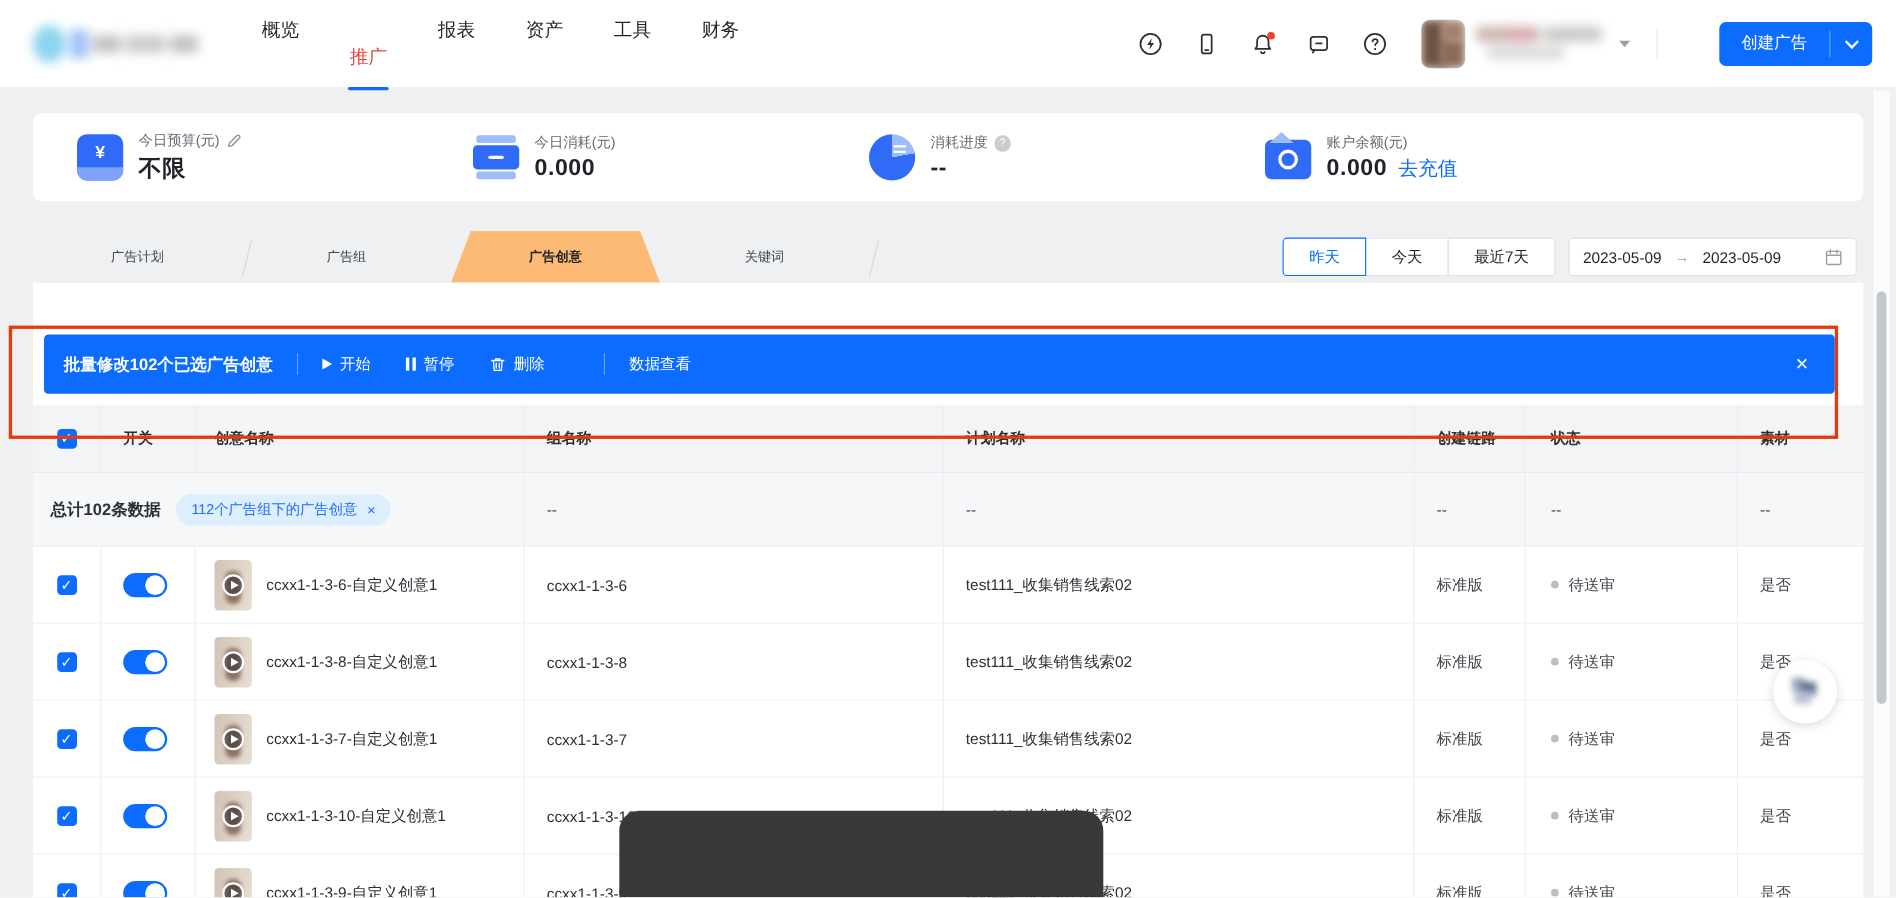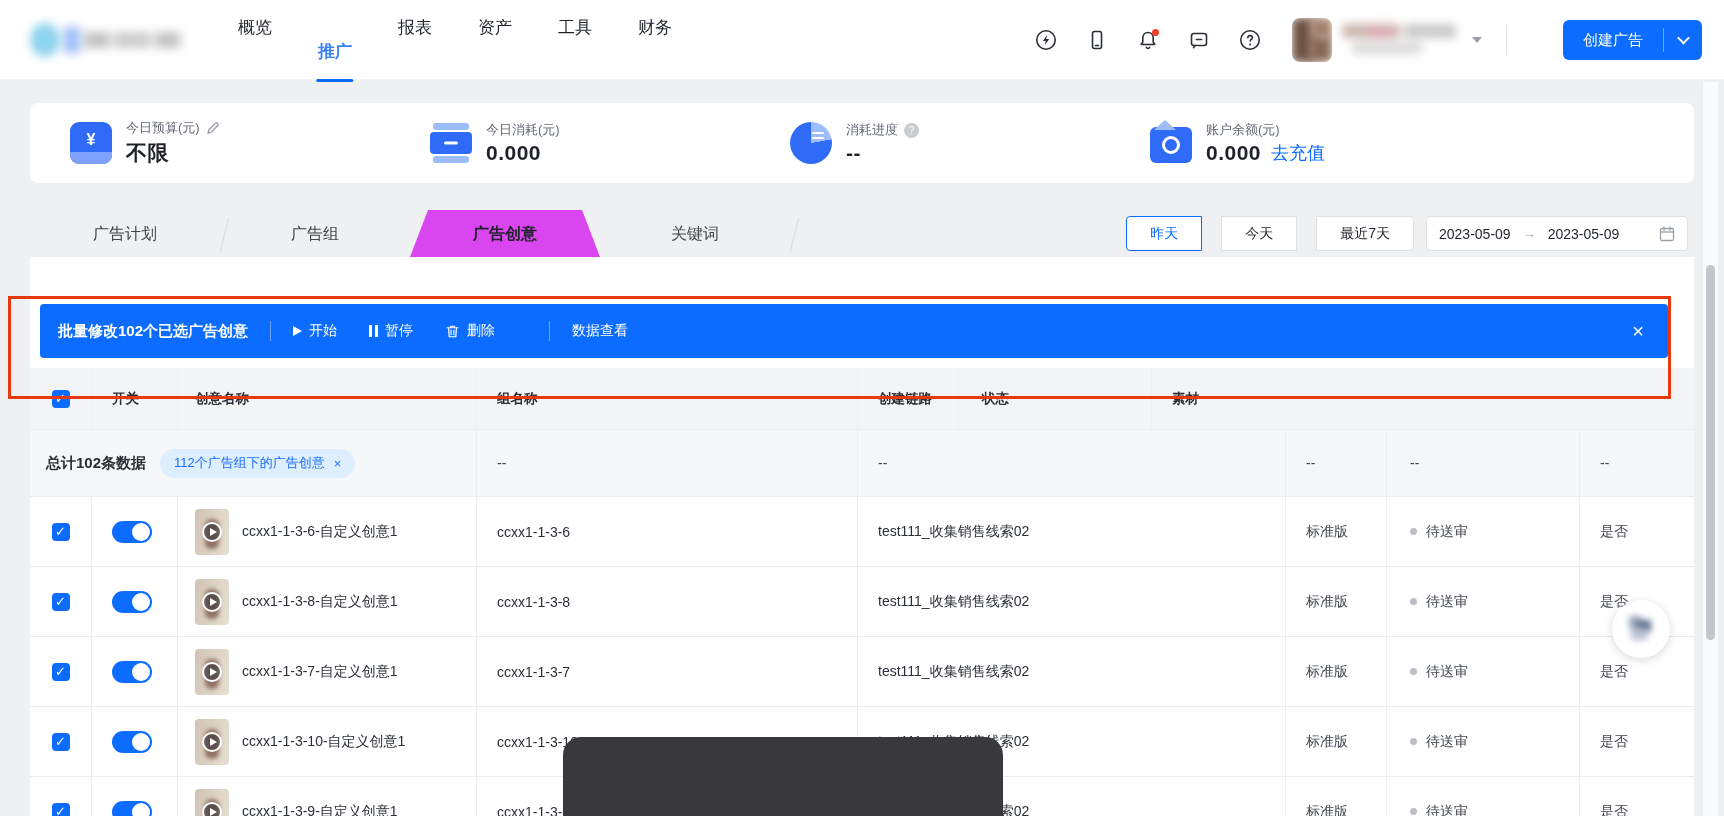--- a/index.html
+++ b/index.html
@@ -6,21 +6,21 @@
   html,body { width:1724px; height:816px; overflow:hidden; }
   body { font-family:"Liberation Sans","DejaVu Sans",sans-serif; color:#1f2329; background:#eef0f2; position:relative; }
   #canvas { position:absolute; inset:0; width:1724px; height:816px; background:#eef0f2; overflow:hidden; }
 
   
   .topnav { position:absolute; left:0; top:0; width:1724px; height:80px; background:#fff; border-bottom:1px solid #f0f1f2; display:flex; align-items:center; z-index:5; }
   .logo-blur { width:150px; height:44px; margin-left:30px; display:flex; align-items:center; gap:4px; filter:blur(5px); }
   .logo-blur i { display:block; }
   .nav-tabs { display:flex; gap:46px; margin-left:58px; }
   .nav-tab { font-size:17px; color:#1f2329; cursor:pointer; position:relative; line-height:80px; height:80px; }
-  .nav-tab.active { color:#3b82f6; font-weight:bold;margin-top:24px; }
+  .nav-tab.active { color:#ef4444; font-weight:normal;margin-top:24px; }
   .nav-tab.active::after { content:""; position:absolute; left:50%; transform:translateX(-50%); bottom:10px; width:110%; height:3px; border-radius:2px; background:#0b6cff; }
   .nav-right { margin-left:auto; display:flex; align-items:center; padding-right:22px; }
   .nav-icon { width:24px; height:24px; margin-left:27px; position:relative; cursor:pointer; display:flex; align-items:center; justify-content:center; }
   .nav-icon svg { display:block; }
   .bell-dot { position:absolute; top:1px; right:1px; width:7px; height:7px; border-radius:50%; background:#f0402c; }
   .avatar { width:40px; height:44px; border-radius:8px; overflow:hidden; margin-left:30px; cursor:pointer; position:relative; }
   .avatar .px { position:absolute; filter:blur(4px); }
   .name-blur { margin-left:10px; width:120px; height:36px; position:relative; filter:blur(5px); cursor:pointer; }
   .name-blur i { position:absolute; display:block; border-radius:3px; }
   .caret-down { width:0; height:0; border-left:5px solid transparent; border-right:5px solid transparent; border-top:6px solid #9aa0a8; margin-left:10px; cursor:pointer; }
@@ -52,25 +52,25 @@
   .icon-spend .b2::after { content:""; position:absolute; left:50%; top:50%; transform:translate(-50%,-50%); width:14px; height:3px; background:#fff; border-radius:2px; }
   .icon-pie { border-radius:50%; background:conic-gradient(#9dbcfb 0deg 80deg, #2f6bf6 80deg 360deg); }
   .icon-pie::after { content:""; position:absolute; right:8px; top:10px; width:12px; height:2px; background:#fff; box-shadow:0 5px 0 #fff; border-radius:1px; }
   .icon-wallet { background:#2f6bf6; border-radius:6px; margin-top:4px; height:36px !important; }
   .icon-wallet::before { content:""; position:absolute; left:4px; top:-7px; width:0; height:0; border-left:11px solid transparent; border-right:11px solid transparent; border-bottom:10px solid #9dbcfb; }
   .icon-wallet::after { content:""; position:absolute; left:50%; top:50%; transform:translate(-50%,-50%); width:12px; height:12px; border-radius:50%; border:3px solid #fff; }
 
   
   .subtab-row { position:absolute; left:30px; top:210px; width:1664px; height:47px; z-index:3; }
   .subtabs { display:flex; height:47px; }
-  .subtab { width:190px; text-align:center; line-height:47px; font-size:16px; color:#41464d; cursor:pointer; position:relative; }
-  .subtab.active { background:#d946ef; font-weight:bold; color:#1f2329; clip-path:polygon(18px 0, calc(100% - 18px) 0, 100% 100%, 0 100%); }
+  .subtab { width:190px; text-align:center; line-height:47px; font-size:12px; color:#41464d; cursor:pointer; position:relative; }
+  .subtab.active { background:#fdba74; font-weight:bold; color:#1f2329; clip-path:polygon(18px 0, calc(100% - 18px) 0, 100% 100%, 0 100%); }
   .tab-sep { position:absolute; top:8px; width:1px; height:34px; background:#d5d8dc; transform:rotate(14deg); }
   .date-controls { position:absolute; right:6px; top:6px; display:flex; gap:12px; align-items:center; }
-  .quick-group { display:flex;gap:20px; }
+  .quick-group { display:flex; }
   .quick-btn { height:35px; line-height:33px; padding:0 23px; background:#fff; border:1px solid #dee0e3; font-size:14px; color:#1f2329; cursor:pointer; margin-left:-1px; position:relative; }
   .quick-btn:first-child { border-radius:4px 0 0 4px; margin-left:0; }
   .quick-btn:last-child { border-radius:0 4px 4px 0; }
   .quick-btn.selected { border-color:#0b6cff; color:#0b6cff; z-index:2; }
   .date-box { height:35px; width:262px; background:#fff; border:1px solid #dee0e3; border-radius:4px; display:flex; align-items:center; padding:0 12px; font-size:14px; color:#1f2329; cursor:pointer; }
   .date-box .arrow { color:#9aa0a8; margin:0 12px; font-size:13px; }
   .cal-icon { margin-left:auto; display:flex; }
 
   
   .panel { position:absolute; left:30px; top:257px; width:1664px; height:559px; background:#fff; overflow:hidden; z-index:2; }
@@ -317,20 +317,21 @@
 
     <div class="table-wrap">
 
       <div class="trow head">
         <div class="cell c-check">
             <span class="checkbox">✓</span>
           </div>
         <div class="cell c-switch">开关</div>
         <div class="cell c-creative">创意名称</div>
         <div class="cell c-group">组名称</div>
+        <div class="cell c-plan">计划名称</div>
         <div class="cell c-channel">创建链路</div>
         <div class="cell c-status">状态</div>
         <div class="cell c-material">素材</div>
       </div>
 
       <div class="trow summary">
         <div class="cell sum-first" style="border-right:1px solid #edeef1;">
           <span>总计102条数据</span>
           <span class="filter-tag">
             <span>112个广告组下的广告创意</span>

